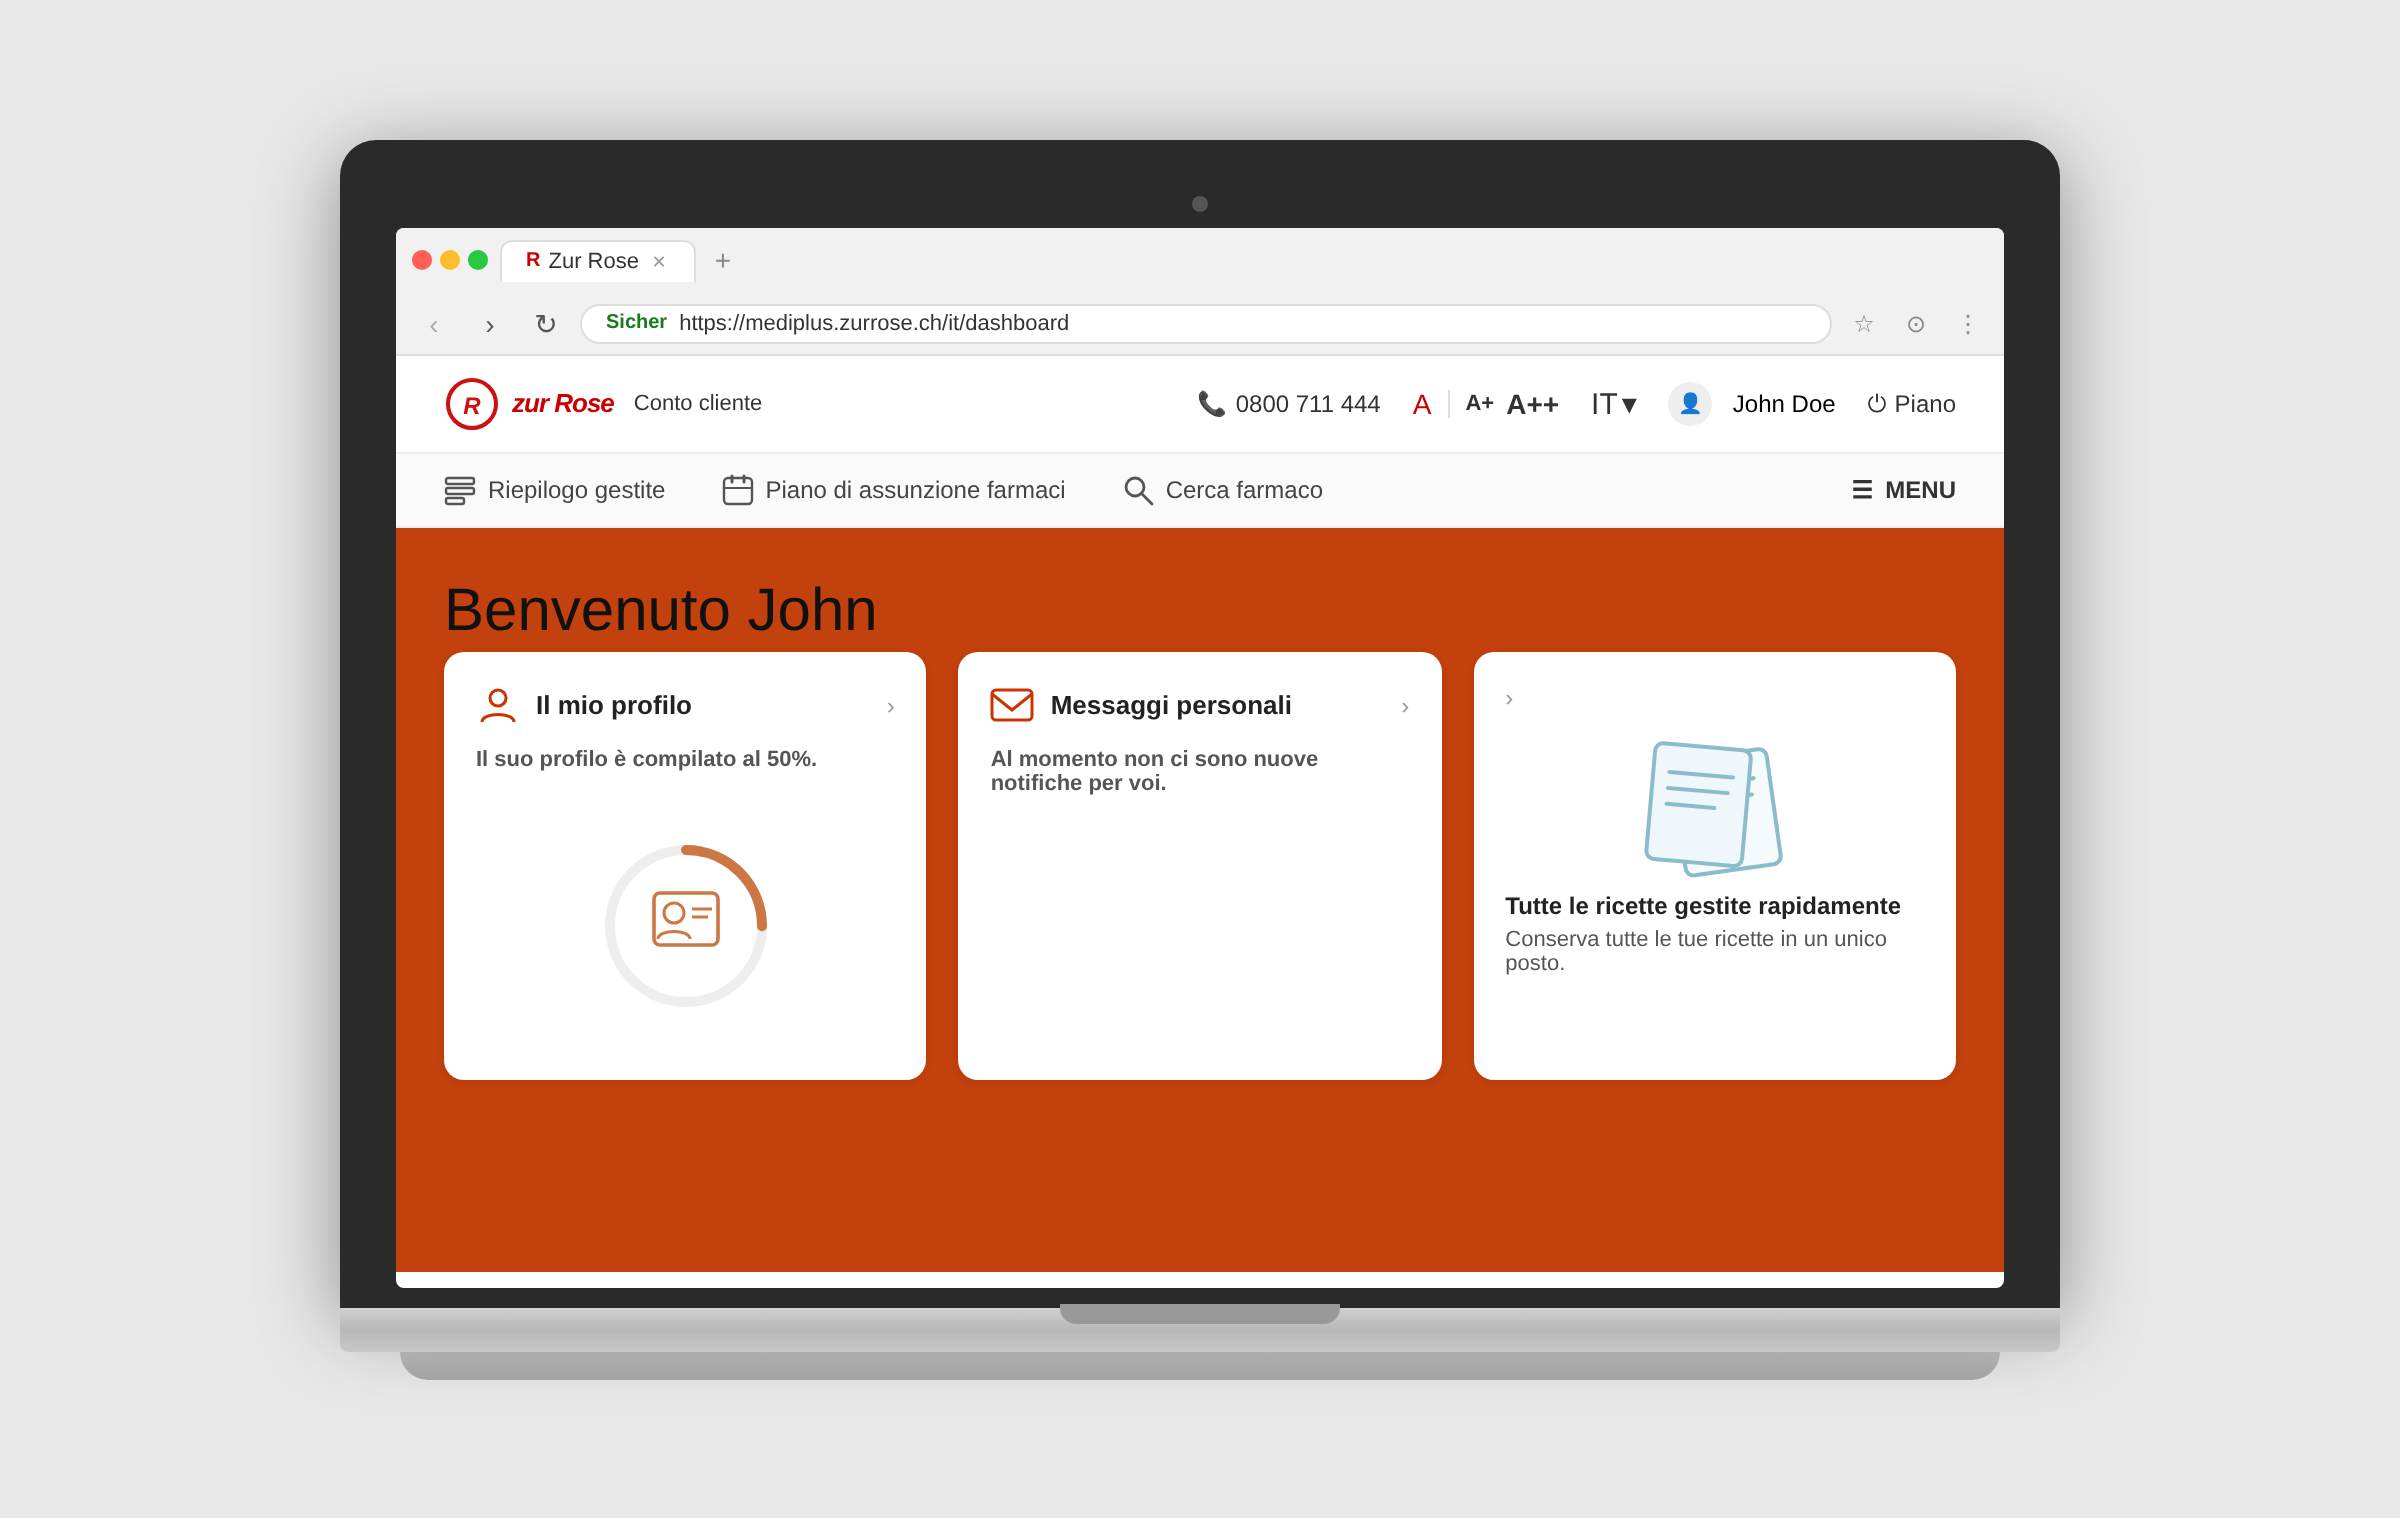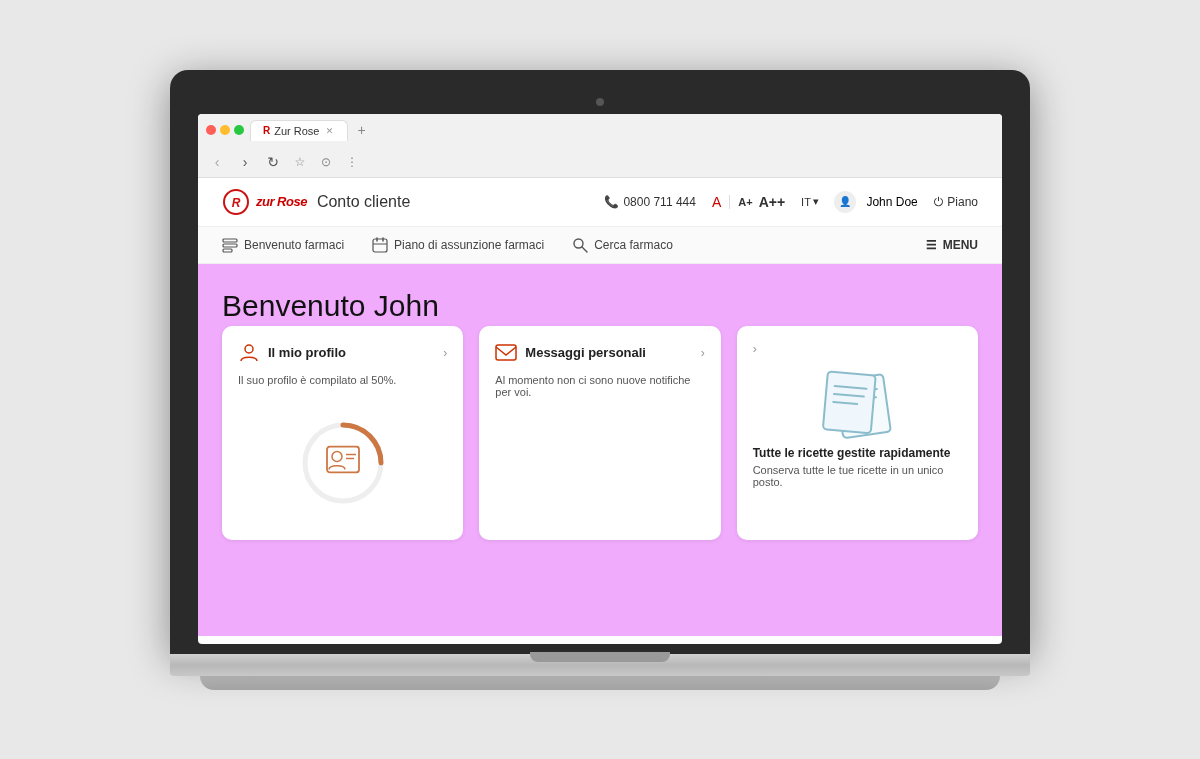--- a/index.html
+++ b/index.html
@@ -233,21 +233,21 @@
 
     .logo-text {
       font-size: 13px;
       font-style: italic;
       color: #cc0000;
       font-weight: 700;
       letter-spacing: -0.5px;
     }
 
     .logo-subtitle {
-      font-size: 16px;
+      font-size: 11px;
       color: #333;
       margin-left: 4px;
     }
 
     .header-spacer { flex: 1; }
 
     .header-phone {
       display: flex;
       align-items: center;
       gap: 4px;
@@ -271,21 +271,21 @@
       background: transparent;
       cursor: pointer;
       color: #333;
       font-weight: 600;
     }
 
     .font-btn-sm { font-size: 11px; }
     .font-btn-lg { font-size: 14px; }
 
     .lang-select {
-      font-size: 11px;
+      font-size: 15px;
       color: #333;
       display: flex;
       align-items: flex-end;
       gap: 2px;
       cursor: pointer;
     }
 
     .user-area {
       display: flex;
       align-items: center;
@@ -350,21 +350,21 @@
       gap: 6px;
       font-size: 12px;
       font-weight: 600;
       color: #333;
       cursor: pointer;
     }
 
     
     .site-main {
       padding: 24px 24px 20px;
-      background: #f0abfc;
+      background: #c2410c;
       min-height: 100%;
     }
 
     .welcome-heading {
       font-size: 30px;
       font-weight: 300;
       color: #111;
       line-height: 1.2;
       margin-bottom: 2px;
     }
@@ -420,20 +420,21 @@
 
     .card-arrow {
       color: #999;
       font-size: 12px;
     }
 
     .card-desc {
       font-size: 11px;
       color: #555;
       margin-bottom: 16px;
+      font-weight: bold;
     }
 
     .card-visual {
       display: flex;
       justify-content: center;
       align-items: center;
       padding: 16px 0;
     }
 
     
@@ -523,20 +524,24 @@
               <span>Zur Rose</span>
               <span class="tab-close-btn">✕</span>
             </div>
             <div class="browser-new-tab">+</div>
           </div>
         </div>
         <div class="browser-addressbar-row">
           <button class="nav-btn">‹</button>
           <button class="nav-btn active">›</button>
           <button class="nav-btn active">↻</button>
+          <div class="address-bar">
+            <span class="secure-badge">Sicher</span>
+            <span class="url-text">https://mediplus.zurrose.ch/it/dashboard</span>
+          </div>
           <div class="browser-right-icons">
             <button class="browser-icon-btn">☆</button>
             <button class="browser-icon-btn">⊙</button>
             <button class="browser-icon-btn">⋮</button>
           </div>
         </div>
       </div>
 
       <div class="website">
 
@@ -576,21 +581,21 @@
 
         <div class="site-nav">
           <div class="nav-item">
             <span class="nav-icon">
               <svg width="16" height="16" viewBox="0 0 16 16">
                 <rect x="1" y="2" width="14" height="3" rx="1" fill="none" stroke="#555" stroke-width="1.2"></rect>
                 <rect x="1" y="7" width="14" height="3" rx="1" fill="none" stroke="#555" stroke-width="1.2"></rect>
                 <rect x="1" y="12" width="9" height="3" rx="1" fill="none" stroke="#555" stroke-width="1.2"></rect>
               </svg>
             </span>
-            <span>Benvenuto farmaci</span>
+            <span>Riepilogo gestite</span>
           </div>
           <div class="nav-item">
             <span class="nav-icon">
               <svg width="16" height="16" viewBox="0 0 16 16">
                 <rect x="1" y="2" width="14" height="13" rx="2" fill="none" stroke="#555" stroke-width="1.2"></rect>
                 <line x1="5" y1="1" x2="5" y2="4" stroke="#555" stroke-width="1.5" stroke-linecap="round"></line>
                 <line x1="11" y1="1" x2="11" y2="4" stroke="#555" stroke-width="1.5" stroke-linecap="round"></line>
                 <line x1="1" y1="7" x2="15" y2="7" stroke="#555" stroke-width="1"></line>
               </svg>
             </span>

